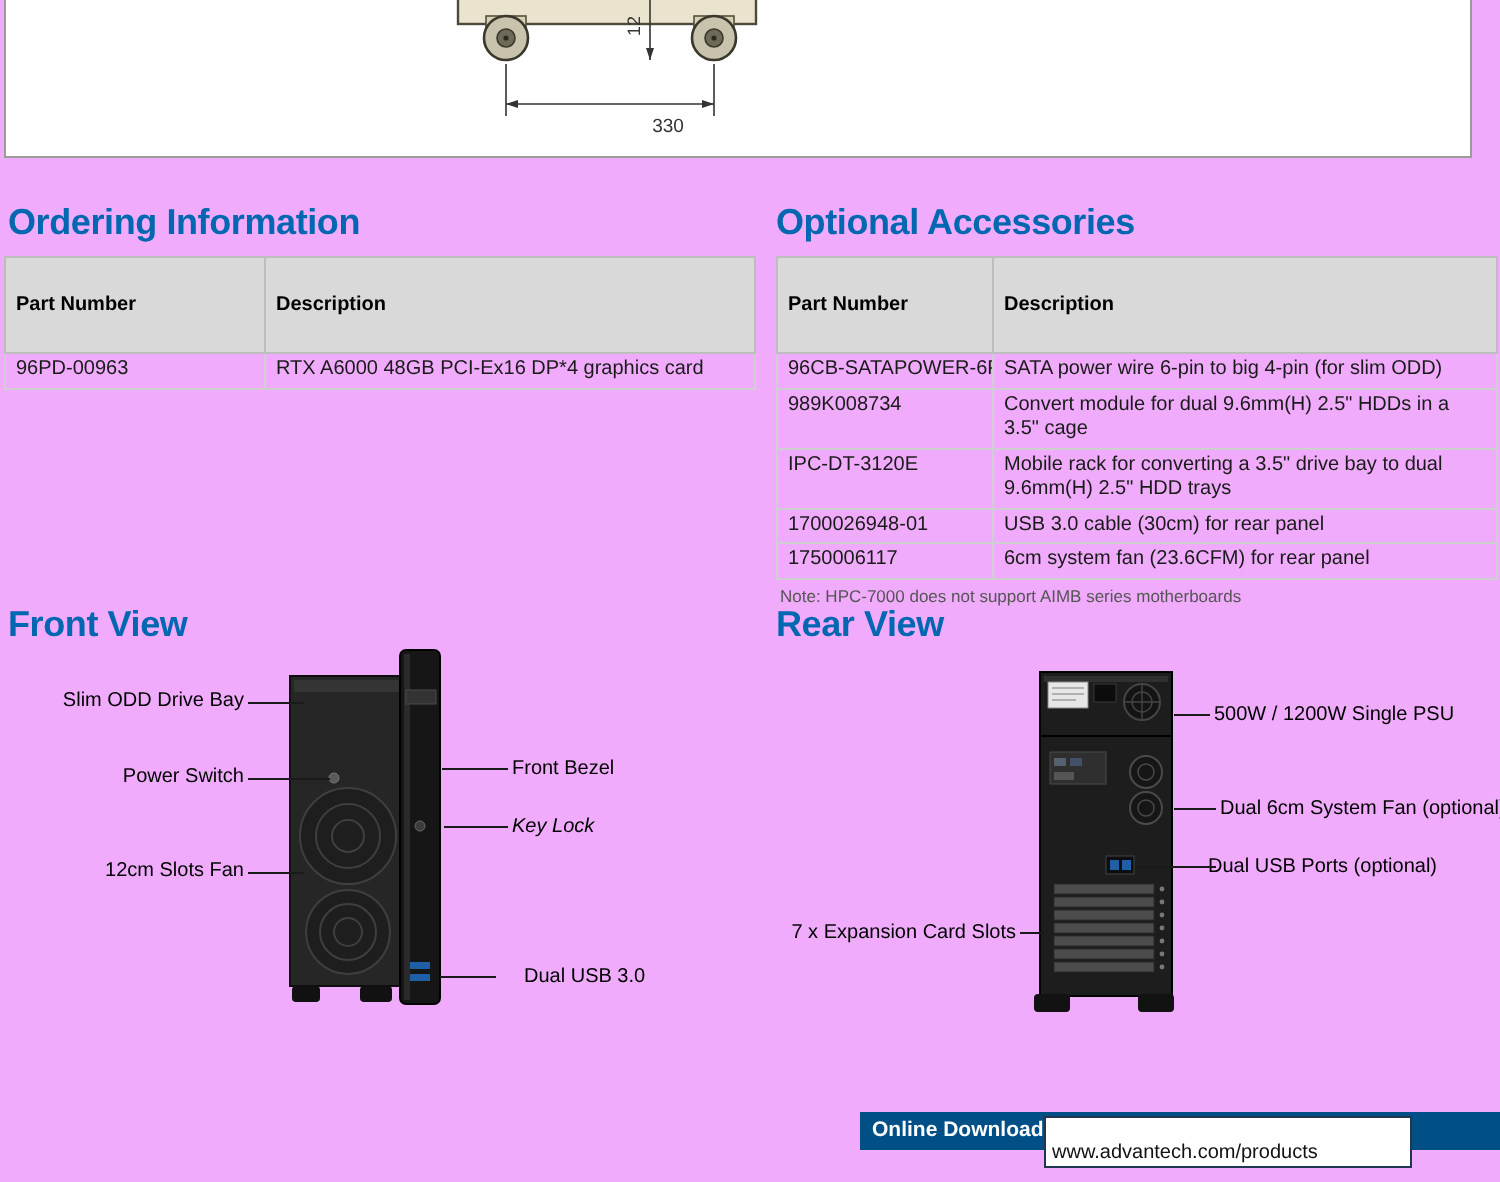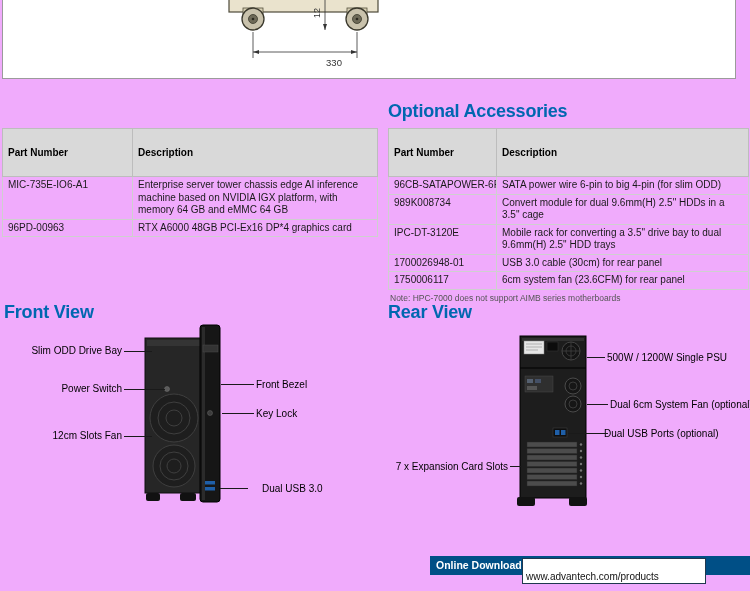--- a/index.html
+++ b/index.html
@@ -59,39 +59,36 @@
         <line x1="354" y1="74" x2="354" y2="100"></line>
         <line x1="250" y1="94" x2="354" y2="94"></line>
         <polygon points="250,94 256,92 256,96" fill="#333" stroke="none"></polygon>
         <polygon points="354,94 348,92 348,96" fill="#333" stroke="none"></polygon>
       </g>
       <text transform="translate(317,60) rotate(-90)" font-size="9" fill="#333" font-family="Liberation Sans, sans-serif">12</text>
       <text x="331" y="108" text-anchor="middle" font-size="9.5" fill="#333" font-family="Liberation Sans, sans-serif">330</text>
     </svg>
   </div>
 
+  <h2 class="sec" style="left:4px; top:101px;">Ordering Information</h2>
   <h2 class="sec" style="left:388px; top:101px;">Optional Accessories</h2>
 
   <div class="tbl-wrap" style="left:2px; top:128px; width:376px;">
     <table class="tbl">
       <colgroup>
           <col style="width:130px">
           <col>
         </colgroup>
       <thead>
         <tr>
           <th>Part Number</th>
           <th>Description</th>
         </tr>
       </thead>
       <tbody>
-        <tr>
-          <td class="pn">MIC-735E-IO6-A1</td>
-          <td>Enterprise server tower chassis edge AI inference machine based on NVIDIA IGX platform, with memory 64 GB and eMMC 64 GB</td>
-        </tr>
         <tr>
           <td class="pn">96PD-00963</td>
           <td>RTX A6000 48GB PCI-Ex16 DP*4 graphics card</td>
         </tr>
       </tbody>
     </table>
   </div>
 
   <div class="tbl-wrap" style="left:388px; top:128px; width:361px;">
     <table class="tbl">
@@ -165,21 +162,21 @@
 
   <div class="callout r" style="left:50px; top:383px; width:72px;">Power Switch</div>
   <div class="leader" style="left:124px; top:389px; width:41px;"></div>
 
   <div class="callout r" style="left:28px; top:430px; width:94px;">12cm Slots Fan</div>
   <div class="leader" style="left:124px; top:436px; width:28px;"></div>
 
   <div class="callout" style="left:256px; top:379px;">Front Bezel</div>
   <div class="leader" style="left:221px; top:384px; width:33px;"></div>
 
-  <div class="callout" style="left:256px; top:408px;">Key Lock</div>
+  <div class="callout" style="left:256px; top:408px;font-style:italic;">Key Lock</div>
   <div class="leader" style="left:222px; top:413px; width:32px;"></div>
 
   <div class="callout" style="left:250px; top:483px;padding-left:12px;">Dual USB 3.0</div>
   <div class="leader" style="left:220px; top:488px; width:28px;"></div>
 
   <svg class="view-svg" style="left:505px; top:330px;" width="100" height="180" viewBox="0 0 100 180">
     <g>
       <rect x="15" y="6" width="66" height="162" fill="#1d1d1d" stroke="#000"></rect>
       <rect x="17" y="8" width="62" height="3" fill="#303030"></rect>
       <g>

